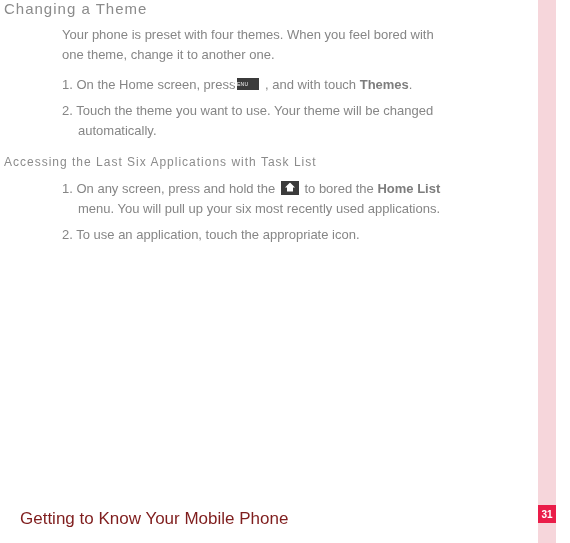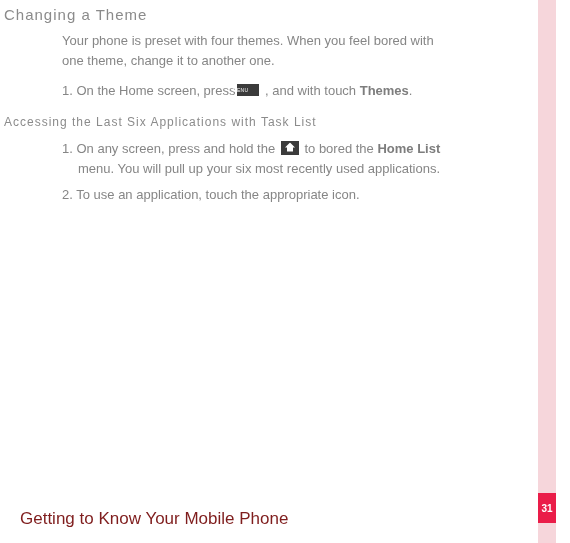--- a/index.html
+++ b/index.html
@@ -17,21 +17,20 @@
     width: 18px;
     height: 543px;
     background: #f6d6db;
   }
   .content {
     position: absolute;
     left: 0;
     top: 0;
     width: 462px;
     height: 505px;
-    padding-top: 6px;
   }
   .h1 {
     font-size: 15px;
     color: #8b8b8b;
     letter-spacing: 1px;
     margin: 0 0 8px 4px;
     font-weight: normal;
   }
   .h2 {
     font-size: 12px;
@@ -87,21 +86,21 @@
     position: absolute;
     left: 50%;
     top: 50%;
     transform: translate(-50%, -55%);
   }
   .page-num-box {
     position: absolute;
     right: 14px;
     bottom: 20px;
     width: 18px;
-    height: 30px;
+    height: 18px;
     background: #ea1d49;
     color: #fff;
     font-size: 10px;
     font-weight: bold;
     display: flex;
     align-items: center;
     justify-content: center;
   }
   .footer {
     position: absolute;
@@ -120,20 +119,21 @@
   <div class="content">
 
     <div class="h1">Changing a Theme</div>
 
     <div class="para">Your phone is preset with four themes. When you feel bored with one theme, change it to another one.</div>
 
     <div class="step">
       <span>1. On the Home screen, press</span><span class="icon-menu"></span><span> , and with touch </span><span class="bold">Themes</span><span>.</span>
     </div>
 
+    <div class="step">2. Touch the theme you want to use. Your theme will be changed automatically.</div>
 
     <div class="h2">Accessing the Last Six Applications with Task List</div>
 
     <div class="step">
       <span>1. On any screen, press and hold the </span><span class="icon-home"><svg width="12" height="10" viewBox="0 0 12 10">
             <path d="M1 5 L6 0 L11 5 L9 5 L9 9 L3 9 L3 5 Z" fill="#fff"></path>
           </svg></span><span> to bored the </span><span class="bold">Home List</span><span> menu. You will pull up your six most recently used applications.</span>
     </div>
 
     <div class="step">2. To use an application, touch the appropriate icon.</div>

